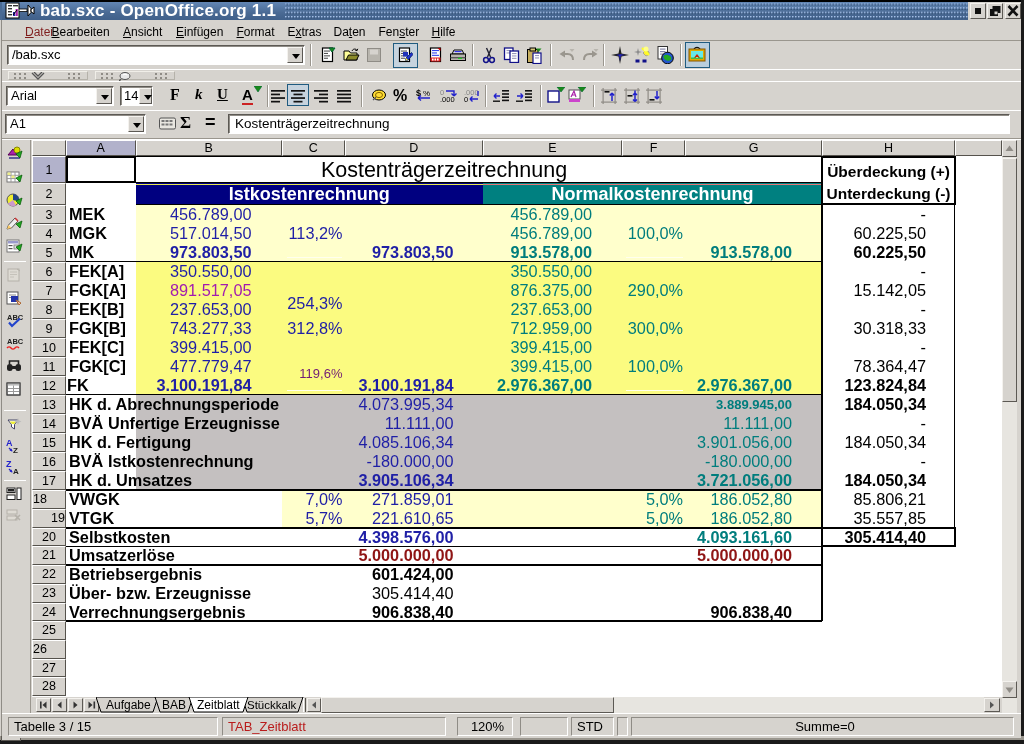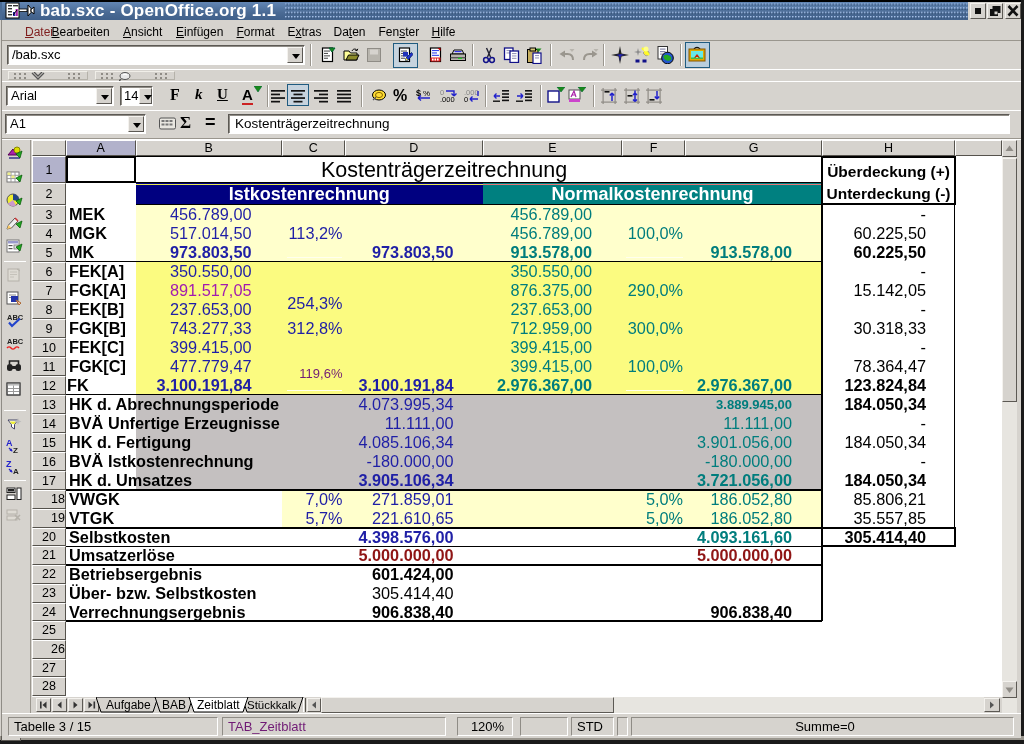--- a/index.html
+++ b/index.html
@@ -477,29 +477,29 @@
 <div class="ab" style="left:32px;top:300.15px;width:34px;height:19.029999999999973px;background:#d6d3ce;border-right:1.5px solid #55524c;border-bottom:1px solid #55524c;border-top:1px solid #fff;border-left:1px solid #fff;font-size:12.5px;text-align:center;line-height:18.029999999999973px;color:#000">8</div>
 <div class="ab" style="left:32px;top:319.17999999999995px;width:34px;height:19.029999999999973px;background:#d6d3ce;border-right:1.5px solid #55524c;border-bottom:1px solid #55524c;border-top:1px solid #fff;border-left:1px solid #fff;font-size:12.5px;text-align:center;line-height:18.029999999999973px;color:#000">9</div>
 <div class="ab" style="left:32px;top:338.2099999999999px;width:34px;height:19.029999999999973px;background:#d6d3ce;border-right:1.5px solid #55524c;border-bottom:1px solid #55524c;border-top:1px solid #fff;border-left:1px solid #fff;font-size:12.5px;text-align:center;line-height:18.029999999999973px;color:#000">10</div>
 <div class="ab" style="left:32px;top:357.2399999999999px;width:34px;height:19.029999999999973px;background:#d6d3ce;border-right:1.5px solid #55524c;border-bottom:1px solid #55524c;border-top:1px solid #fff;border-left:1px solid #fff;font-size:12.5px;text-align:center;line-height:18.029999999999973px;color:#000">11</div>
 <div class="ab" style="left:32px;top:376.26999999999987px;width:34px;height:19.029999999999973px;background:#d6d3ce;border-right:1.5px solid #55524c;border-bottom:1px solid #55524c;border-top:1px solid #fff;border-left:1px solid #fff;font-size:12.5px;text-align:center;line-height:18.029999999999973px;color:#000">12</div>
 <div class="ab" style="left:32px;top:395.29999999999984px;width:34px;height:19.029999999999973px;background:#d6d3ce;border-right:1.5px solid #55524c;border-bottom:1px solid #55524c;border-top:1px solid #fff;border-left:1px solid #fff;font-size:12.5px;text-align:center;line-height:18.029999999999973px;color:#000">13</div>
 <div class="ab" style="left:32px;top:414.3299999999998px;width:34px;height:19.029999999999973px;background:#d6d3ce;border-right:1.5px solid #55524c;border-bottom:1px solid #55524c;border-top:1px solid #fff;border-left:1px solid #fff;font-size:12.5px;text-align:center;line-height:18.029999999999973px;color:#000">14</div>
 <div class="ab" style="left:32px;top:433.3599999999998px;width:34px;height:19.029999999999973px;background:#d6d3ce;border-right:1.5px solid #55524c;border-bottom:1px solid #55524c;border-top:1px solid #fff;border-left:1px solid #fff;font-size:12.5px;text-align:center;line-height:18.029999999999973px;color:#000">15</div>
 <div class="ab" style="left:32px;top:452.38999999999976px;width:34px;height:19.029999999999973px;background:#d6d3ce;border-right:1.5px solid #55524c;border-bottom:1px solid #55524c;border-top:1px solid #fff;border-left:1px solid #fff;font-size:12.5px;text-align:center;line-height:18.029999999999973px;color:#000">16</div>
 <div class="ab" style="left:32px;top:471.41999999999973px;width:34px;height:19.029999999999973px;background:#d6d3ce;border-right:1.5px solid #55524c;border-bottom:1px solid #55524c;border-top:1px solid #fff;border-left:1px solid #fff;font-size:12.5px;text-align:center;line-height:18.029999999999973px;color:#000">17</div>
-<div class="ab" style="left:32px;top:490.4499999999997px;width:34px;height:18.680000000000007px;background:#d6d3ce;border-right:1.5px solid #55524c;border-bottom:1px solid #55524c;border-top:1px solid #fff;border-left:1px solid #fff;font-size:12.5px;text-align:right;line-height:17.680000000000007px;color:#000">18</div>
+<div class="ab" style="left:32px;top:490.4499999999997px;width:34px;height:18.680000000000007px;background:#d6d3ce;border-right:1.5px solid #55524c;border-bottom:1px solid #55524c;border-top:1px solid #fff;border-left:1px solid #fff;font-size:12.5px;text-align:left;line-height:17.680000000000007px;color:#000">18</div>
 <div class="ab" style="left:32px;top:509.1299999999997px;width:34px;height:18.680000000000007px;background:#d6d3ce;border-right:1.5px solid #55524c;border-bottom:1px solid #55524c;border-top:1px solid #fff;border-left:1px solid #fff;font-size:12.5px;text-align:right;line-height:17.680000000000007px;color:#000">19</div>
 <div class="ab" style="left:32px;top:527.8099999999997px;width:34px;height:18.67999999999995px;background:#d6d3ce;border-right:1.5px solid #55524c;border-bottom:1px solid #55524c;border-top:1px solid #fff;border-left:1px solid #fff;font-size:12.5px;text-align:center;line-height:17.67999999999995px;color:#000">20</div>
 <div class="ab" style="left:32px;top:546.4899999999997px;width:34px;height:18.67999999999995px;background:#d6d3ce;border-right:1.5px solid #55524c;border-bottom:1px solid #55524c;border-top:1px solid #fff;border-left:1px solid #fff;font-size:12.5px;text-align:center;line-height:17.67999999999995px;color:#000">21</div>
 <div class="ab" style="left:32px;top:565.1699999999996px;width:34px;height:18.67999999999995px;background:#d6d3ce;border-right:1.5px solid #55524c;border-bottom:1px solid #55524c;border-top:1px solid #fff;border-left:1px solid #fff;font-size:12.5px;text-align:center;line-height:17.67999999999995px;color:#000">22</div>
 <div class="ab" style="left:32px;top:583.8499999999996px;width:34px;height:18.67999999999995px;background:#d6d3ce;border-right:1.5px solid #55524c;border-bottom:1px solid #55524c;border-top:1px solid #fff;border-left:1px solid #fff;font-size:12.5px;text-align:center;line-height:17.67999999999995px;color:#000">23</div>
 <div class="ab" style="left:32px;top:602.5299999999995px;width:34px;height:18.67999999999995px;background:#d6d3ce;border-right:1.5px solid #55524c;border-bottom:1px solid #55524c;border-top:1px solid #fff;border-left:1px solid #fff;font-size:12.5px;text-align:center;line-height:17.67999999999995px;color:#000">24</div>
 <div class="ab" style="left:32px;top:621.2099999999995px;width:34px;height:18.67999999999995px;background:#d6d3ce;border-right:1.5px solid #55524c;border-bottom:1px solid #55524c;border-top:1px solid #fff;border-left:1px solid #fff;font-size:12.5px;text-align:center;line-height:17.67999999999995px;color:#000">25</div>
-<div class="ab" style="left:32px;top:639.8899999999994px;width:34px;height:18.67999999999995px;background:#d6d3ce;border-right:1.5px solid #55524c;border-bottom:1px solid #55524c;border-top:1px solid #fff;border-left:1px solid #fff;font-size:12.5px;text-align:right;line-height:17.67999999999995px;color:#000">26</div>
+<div class="ab" style="left:32px;top:639.8899999999994px;width:34px;height:18.67999999999995px;background:#d6d3ce;border-right:1.5px solid #55524c;border-bottom:1px solid #55524c;border-top:1px solid #fff;border-left:1px solid #fff;font-size:12.5px;text-align:left;line-height:17.67999999999995px;color:#000">26</div>
 <div class="ab" style="left:32px;top:658.5699999999994px;width:34px;height:18.67999999999995px;background:#d6d3ce;border-right:1.5px solid #55524c;border-bottom:1px solid #55524c;border-top:1px solid #fff;border-left:1px solid #fff;font-size:12.5px;text-align:center;line-height:17.67999999999995px;color:#000">27</div>
 <div class="ab" style="left:32px;top:677.2499999999993px;width:34px;height:18.67999999999995px;background:#d6d3ce;border-right:1.5px solid #55524c;border-bottom:1px solid #55524c;border-top:1px solid #fff;border-left:1px solid #fff;font-size:12.5px;text-align:center;line-height:17.67999999999995px;color:#000">28</div>
 <div class="ab" style="left:135.5px;top:183px;width:347.5px;height:22px;background:#000080"></div>
 <div class="ab" style="left:483px;top:183px;width:339px;height:22px;background:#008080"></div>
 <div class="ab" style="left:135.5px;top:205.0px;width:686.5px;height:57.09000000000003px;background:#ffffcc"></div>
 <div class="ab" style="left:135.5px;top:262.09000000000003px;width:686.5px;height:133.2099999999998px;background:#fbfb80"></div>
 <div class="ab" style="left:135.5px;top:395.29999999999984px;width:686.5px;height:95.14999999999986px;background:#c4c0c0"></div>
 <div class="ab" style="left:282px;top:490.4499999999997px;width:540px;height:37.360000000000014px;background:#ffffcc"></div>
 <div class="ab" style="left:135.5px;top:184px;width:347.5px;height:1.2px;background:#e8e850"></div>
 <div class="ab" style="left:483px;top:184px;width:339px;height:1.2px;background:#e87878"></div>
@@ -612,21 +612,21 @@
 <div class="num" style="left:806px;top:509.1299999999997px;width:120px;line-height:18.680000000000007px;color:#000;font-size:16.3px">35.557,85</div>
 <div class="lab" style="left:69px;top:527.8099999999997px;line-height:18.67999999999995px">Selbstkosten</div>
 <div class="num" style="left:333.5px;top:527.8099999999997px;width:120px;line-height:18.67999999999995px;color:#1f1fa6;font-weight:bold;font-size:16.3px">4.398.576,00</div>
 <div class="num" style="left:672px;top:527.8099999999997px;width:120px;line-height:18.67999999999995px;color:#007d7d;font-weight:bold;font-size:16.3px">4.093.161,60</div>
 <div class="num" style="left:806px;top:527.8099999999997px;width:120px;line-height:18.67999999999995px;color:#000;font-weight:bold;font-size:16.3px">305.414,40</div>
 <div class="lab" style="left:69px;top:546.4899999999997px;line-height:18.67999999999995px">Umsatzerlöse</div>
 <div class="num" style="left:333.5px;top:546.4899999999997px;width:120px;line-height:18.67999999999995px;color:#8f1515;font-weight:bold;font-size:16.3px">5.000.000,00</div>
 <div class="num" style="left:672px;top:546.4899999999997px;width:120px;line-height:18.67999999999995px;color:#8f1515;font-weight:bold;font-size:16.3px">5.000.000,00</div>
 <div class="lab" style="left:69px;top:565.1699999999996px;line-height:18.67999999999995px">Betriebsergebnis</div>
 <div class="num" style="left:333.5px;top:565.1699999999996px;width:120px;line-height:18.67999999999995px;color:#000;font-weight:bold;font-size:16.3px">601.424,00</div>
-<div class="lab" style="left:69px;top:583.8499999999996px;line-height:18.67999999999995px">Über- bzw. Selbstkosten</div>
+<div class="lab" style="left:69px;top:583.8499999999996px;line-height:18.67999999999995px">Über- bzw. Erzeugnisse</div>
 <div class="num" style="left:333.5px;top:583.8499999999996px;width:120px;line-height:18.67999999999995px;color:#000;font-size:16.3px">305.414,40</div>
 <div class="lab" style="left:69px;top:602.5299999999995px;line-height:18.67999999999995px">Verrechnungsergebnis</div>
 <div class="num" style="left:333.5px;top:602.5299999999995px;width:120px;line-height:18.67999999999995px;color:#000;font-weight:bold;font-size:16.3px">906.838,40</div>
 <div class="num" style="left:672px;top:602.5299999999995px;width:120px;line-height:18.67999999999995px;color:#000;font-weight:bold;font-size:16.3px">906.838,40</div>
 <div class="ab" style="left:1002px;top:140px;width:15px;height:573px;background:#e7e5e0"></div>
 <div class="btn3" style="left:1002px;top:140px;width:15px;height:17px"></div>
 <svg class="ab" style="left:1005px;top:145px" width="9" height="7" viewBox="0 0 9 7">
     <path d="M4.5 0.5 L8.5 6 L0.5 6 Z" fill="#8f8c86"></path>
   </svg>
 <div class="btn3" style="left:1002px;top:681px;width:15px;height:17px"></div>
@@ -669,17 +669,17 @@
     <path d="M9 3.5 L9 10.5 L5 7 Z" fill="#555"></path>
   </svg>
 <div class="ab" style="left:321px;top:697px;width:663px;height:16px;background:#e7e5e0"></div>
 <div class="btn3" style="left:321px;top:697px;width:293px;height:16px"></div>
 <div class="btn3" style="left:984px;top:698px;width:16px;height:14px"></div>
 <svg class="ab" style="left:985px;top:698px" width="14" height="14" viewBox="0 0 14 14">
     <path d="M5 3.5 L5 10.5 L9 7 Z" fill="#555"></path>
   </svg>
 <div class="ab" style="left:2px;top:713px;width:1019px;height:25px;background:#d6d3ce;border-top:1px solid #fff"></div>
 <div class="ab" style="left:8px;top:717px;width:210px;height:19px;background:#d6d3ce;border-top:1px solid #8f8c86;border-left:1px solid #8f8c86;border-bottom:1px solid #fff;border-right:1px solid #fff;font-size:13px;color:#000;text-align:left;line-height:18px;padding-left:5px">Tabelle 3 / 15</div>
-<div class="ab" style="left:222px;top:717px;width:224px;height:19px;background:#d6d3ce;border-top:1px solid #8f8c86;border-left:1px solid #8f8c86;border-bottom:1px solid #fff;border-right:1px solid #fff;font-size:13px;color:#701a75;text-align:left;line-height:18px;padding-left:5px">TAB_Zeitblatt</div>
+<div class="ab" style="left:222px;top:717px;width:224px;height:19px;background:#d6d3ce;border-top:1px solid #8f8c86;border-left:1px solid #8f8c86;border-bottom:1px solid #fff;border-right:1px solid #fff;font-size:13px;color:#b91c1c;text-align:left;line-height:18px;padding-left:5px">TAB_Zeitblatt</div>
 <div class="ab" style="left:457px;top:717px;width:56px;height:19px;background:#d6d3ce;border-top:1px solid #8f8c86;border-left:1px solid #8f8c86;border-bottom:1px solid #fff;border-right:1px solid #fff;font-size:13px;color:#000;text-align:center;line-height:18px;padding-left:5px">120%</div>
 <div class="ab" style="left:520px;top:717px;width:48px;height:19px;background:#d6d3ce;border-top:1px solid #8f8c86;border-left:1px solid #8f8c86;border-bottom:1px solid #fff;border-right:1px solid #fff;font-size:13px;color:#000;text-align:left;line-height:18px;padding-left:5px"></div>
 <div class="ab" style="left:571px;top:717px;width:43px;height:19px;background:#d6d3ce;border-top:1px solid #8f8c86;border-left:1px solid #8f8c86;border-bottom:1px solid #fff;border-right:1px solid #fff;font-size:13px;color:#000;text-align:left;line-height:18px;padding-left:5px">STD</div>
 <div class="ab" style="left:617px;top:717px;width:11px;height:19px;background:#d6d3ce;border-top:1px solid #8f8c86;border-left:1px solid #8f8c86;border-bottom:1px solid #fff;border-right:1px solid #fff;font-size:13px;color:#000;text-align:left;line-height:18px;padding-left:5px"></div>
 <div class="ab" style="left:631px;top:717px;width:383px;height:19px;background:#d6d3ce;border-top:1px solid #8f8c86;border-left:1px solid #8f8c86;border-bottom:1px solid #fff;border-right:1px solid #fff;font-size:13px;color:#000;text-align:center;line-height:18px;padding-left:5px">Summe=0</div>
 </body></html>

